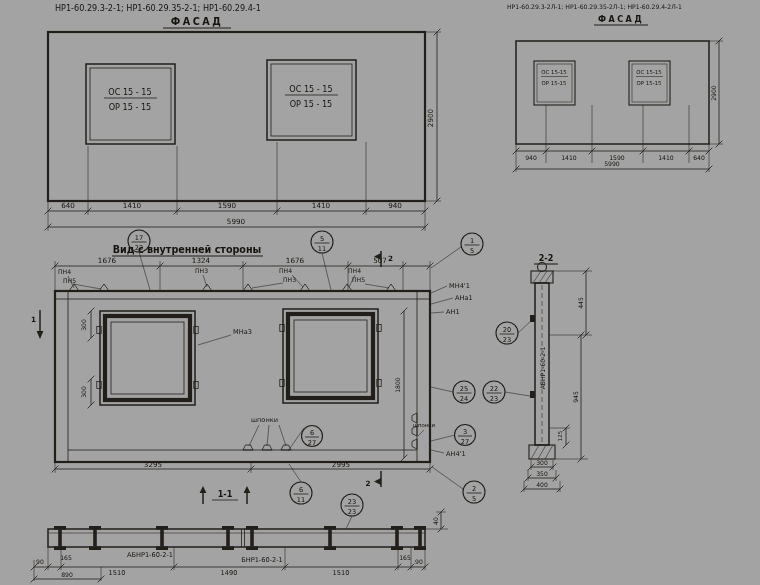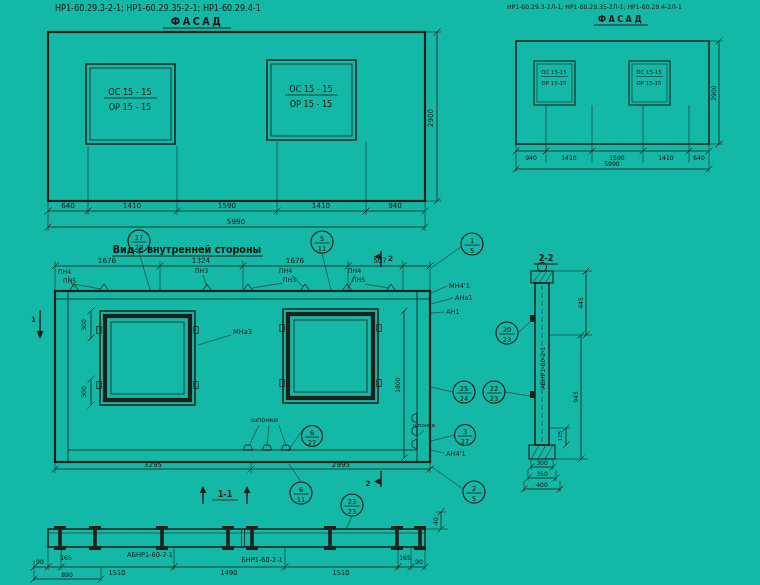--- a/index.html
+++ b/index.html
@@ -1,17 +1,17 @@
 <!DOCTYPE html>
 <html><head>
 <meta charset="utf-8">
 <style>
   html,body{margin:0;padding:0;}
   body{background:#f4f1e9;width:760px;height:585px;overflow:hidden;}
-  .sheet{width:760px;height:585px;background:#14b8a6;}
+  .sheet{width:760px;height:585px;background:#a3a3a3;}
   svg line, svg rect, svg circle, svg path, svg polyline, svg polygon{stroke:#221f1b;fill:none;stroke-linecap:butt;}
   svg .fd{fill:#221f1b;stroke:none;}
   .w05{stroke-width:.55}
   .w07{stroke-width:.8}
   .w1{stroke-width:1.1}
   .w13{stroke-width:1.5}
   .w2{stroke-width:2.2}
   .w4{stroke-width:4.2}
   svg text{fill:#17140f;stroke:none;font-family:"DejaVu Sans",sans-serif;}
   .t5{font-size:5.4px}

